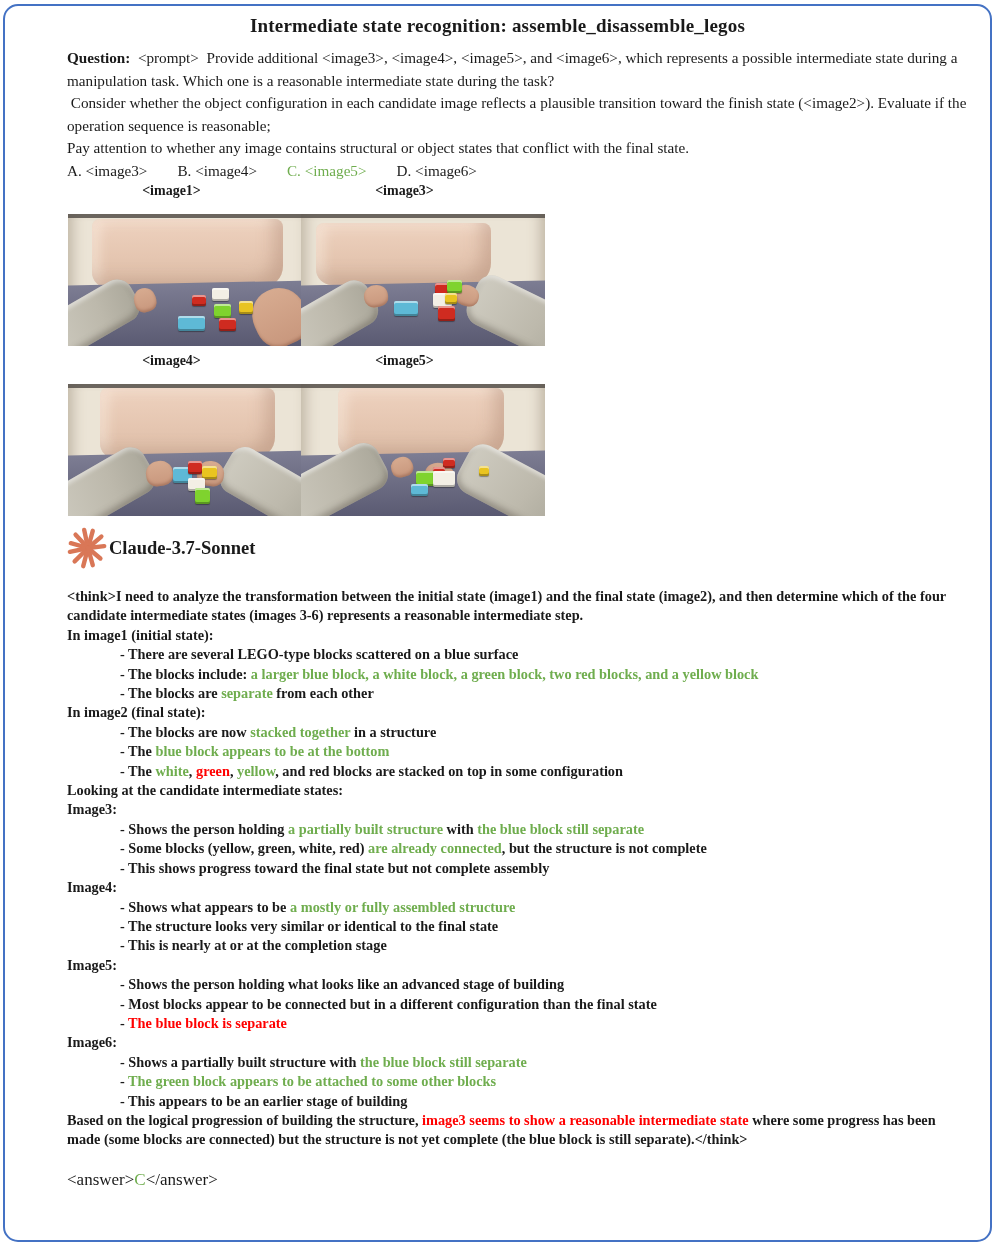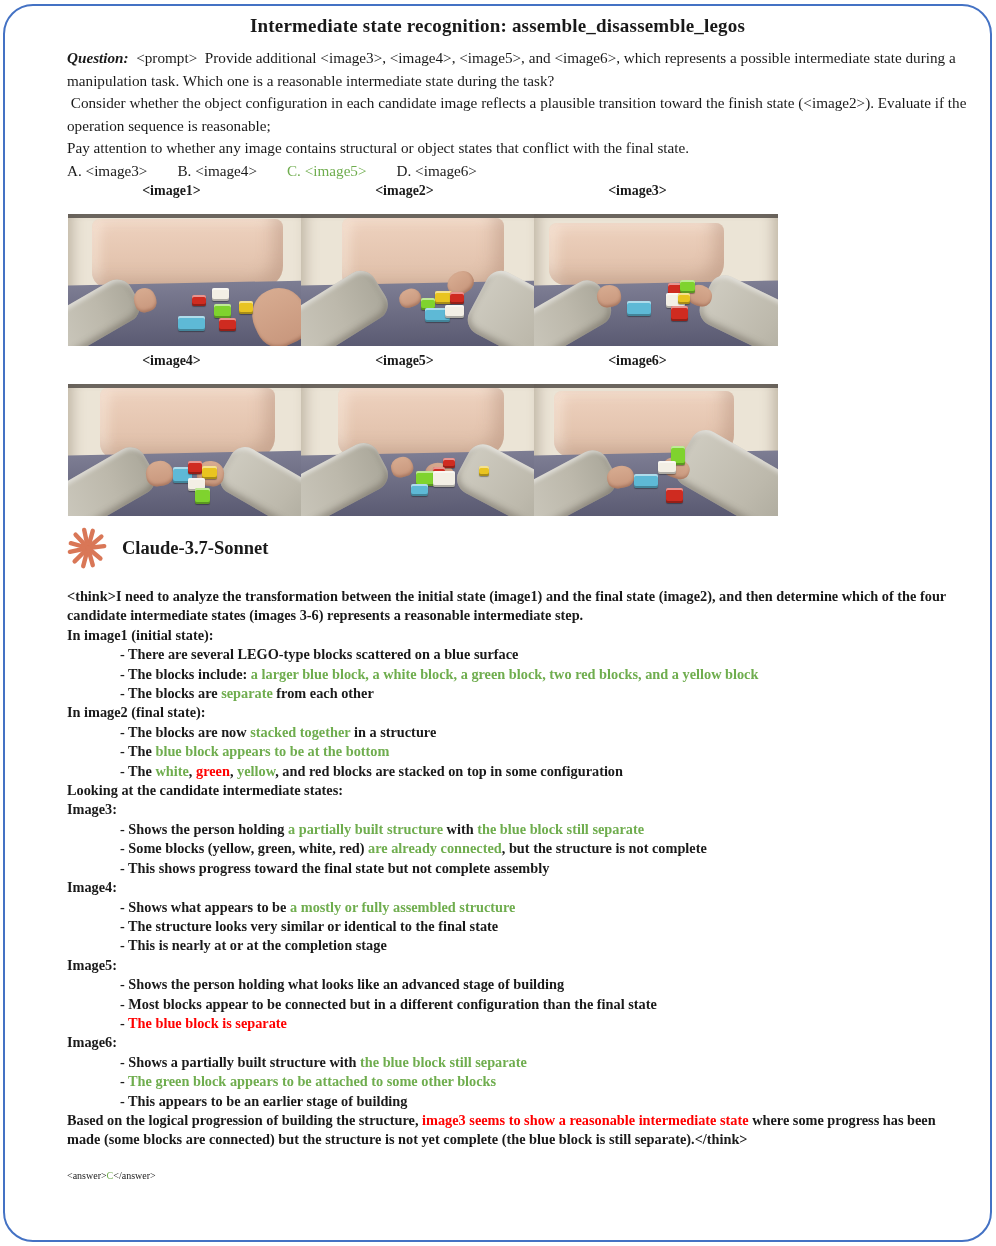--- a/index.html
+++ b/index.html
@@ -6,31 +6,31 @@
     --blue:#4472c4; --green:#6fad4e; --red:#ff0000; --orange:#d97757; --ink:#1a1a1a;
   }
   html,body{margin:0;padding:0;}
   body{
     width:996px;height:1246px;position:relative;background:#ffffff;
     font-family:"Liberation Serif","DejaVu Serif",serif;color:var(--ink);
     overflow:hidden;
   }
   .frame{
     position:absolute;left:3px;top:4px;width:985px;height:1234px;
-    border:2.5px solid var(--blue);border-radius:30px;background:#ffffff;
+    border:2.5px solid var(--blue);border-radius:15px;background:#ffffff;
   }
   .title{
     position:absolute;left:0;right:0;top:9px;text-align:center;
     font-weight:bold;font-size:19px;letter-spacing:.2px;
   }
   .question{
     position:absolute;left:62px;top:41px;width:900px;
     font-size:15.2px;line-height:22.5px;white-space:pre-wrap;
   }
-  .q-bold{font-weight:bold;font-style:italic;}
+  .q-bold{font-weight:bold;}
   .opt{margin-right:30px;}
   .c-green{color:var(--green);}
   .c-red{color:var(--red);}
   
   .photo-grid{position:absolute;left:63px;top:177px;width:900px;}
   .prow{display:flex;gap:26px;margin-bottom:7px;}
   .pcell{width:207px;}
   .plabel{height:18px;margin-bottom:13px;text-align:center;font-weight:bold;font-size:14px;}
   .photo{
     position:relative;width:244px;height:132px;overflow:hidden;background:#ebe4d6;
@@ -55,29 +55,29 @@
   .hand{
     position:absolute;border-radius:48% 48% 40% 40%;
     background:linear-gradient(180deg,#d7ab90 0%,#c8977d 100%);
     box-shadow:inset 0 -2px 3px rgba(120,70,50,.4);
   }
   .block{
     position:absolute;border-radius:2px;
     box-shadow:inset 0 2px 0 rgba(255,255,255,.5), inset 0 -2px 0 rgba(0,0,0,.28), 0 1px 1px rgba(0,0,0,.35);
   }
   
-  .model-header{position:absolute;left:62px;top:520px;display:flex;align-items:center;gap:13px;}
+  .model-header{position:absolute;left:62px;top:520px;display:flex;align-items:center;}
   .claude-icon{width:42px;height:44px;display:inline-block;}
   .model-name{font-weight:bold;font-size:18.5px;}
   .think{
     position:absolute;left:62px;top:581px;width:902px;
     font-size:14.3px;line-height:19.4px;white-space:pre-wrap;font-weight:bold;
   }
   .think .ind{padding-left:53px;}
-  .answer{position:absolute;left:62px;top:1164px;font-size:10px;white-space:pre-wrap;}
+  .answer{position:absolute;left:62px;top:1164px;font-size:17px;white-space:pre-wrap;}
 </style>
 </head>
 <body>
 
 <div class="frame">
   <div class="title">Intermediate state recognition: assemble_disassemble_legos</div>
 
   <div class="question" id="question"><div class="q-line"><span class="q-bold ">Question:</span><span>  &lt;prompt&gt;  Provide additional &lt;image3&gt;, &lt;image4&gt;, &lt;image5&gt;, and &lt;image6&gt;, which represents a possible intermediate state during a manipulation task. Which one is a reasonable intermediate state during the task?</span></div><div class="q-line"><span> Consider whether the object configuration in each candidate image reflects a plausible transition toward the finish state (&lt;image2&gt;). Evaluate if the operation sequence is reasonable;</span></div><div class="q-line"><span>Pay attention to whether any image contains structural or object states that conflict with the final state.</span></div><div class="q-line"><span class="opt">A. &lt;image3&gt;</span><span class="opt">B. &lt;image4&gt;</span><span class="c-green opt">C. &lt;image5&gt;</span><span class="opt">D. &lt;image6&gt;</span></div></div>
 
   <div class="photo-grid" id="photoGrid">
@@ -90,37 +90,20 @@
             <div class="floor"></div>
             <div class="arm" style="left: -12%; top: 62%; width: 42%; height: 34%; transform: rotate(-30deg);"></div>
             <div class="hand" style="left: 27%; top: 56%; width: 9%; height: 18%; transform: rotate(-15deg);"></div>
             <div class="hand" style="left: 76%; top: 56%; width: 22%; height: 44%; transform: rotate(-25deg);"></div>
             <div class="block" style="left: 51%; top: 61%; width: 5.5%; height: 9%; background: rgb(207, 43, 32);"></div>
             <div class="block" style="left: 59%; top: 56%; width: 7%; height: 10%; background: rgb(243, 239, 229);"></div>
             <div class="block" style="left: 60%; top: 68%; width: 7%; height: 11%; background: rgb(127, 211, 46);"></div>
             <div class="block" style="left: 70%; top: 66%; width: 6%; height: 10%; background: rgb(233, 196, 32);"></div>
             <div class="block" style="left: 62%; top: 79%; width: 7%; height: 10%; background: rgb(207, 43, 32);"></div>
             <div class="block" style="left: 45%; top: 77%; width: 11%; height: 12%; background: rgb(94, 185, 214);"></div>
-          </div>
-        </div>
-        <div class="pcell">
-          <div class="plabel">&lt;image2&gt;</div>
-          <div class="photo">
-            <div class="ceiling"></div>
-            <div class="drape" style="left: 17%; top: 3%; width: 66%; height: 55%;"></div>
-            <div class="floor"></div>
-            <div class="arm" style="left: -14%; top: 60%; width: 50%; height: 40%; transform: rotate(-32deg);"></div>
-            <div class="arm" style="left: 70%; top: 55%; width: 45%; height: 52%; transform: rotate(28deg);"></div>
-            <div class="hand" style="left: 40%; top: 57%; width: 9%; height: 14%; transform: rotate(-20deg);"></div>
-            <div class="hand" style="left: 60%; top: 44%; width: 11%; height: 17%; transform: rotate(-35deg);"></div>
-            <div class="block" style="left: 55%; top: 58%; width: 7%; height: 10%; background: rgb(233, 196, 32);"></div>
-            <div class="block" style="left: 61%; top: 59%; width: 6%; height: 9%; background: rgb(207, 43, 32);"></div>
-            <div class="block" style="left: 49%; top: 64%; width: 6%; height: 9%; background: rgb(127, 211, 46);"></div>
-            <div class="block" style="left: 51%; top: 71%; width: 10%; height: 11%; background: rgb(94, 185, 214);"></div>
-            <div class="block" style="left: 59%; top: 69%; width: 8%; height: 10%; background: rgb(243, 239, 229);"></div>
           </div>
         </div>
         <div class="pcell">
           <div class="plabel">&lt;image3&gt;</div>
           <div class="photo">
             <div class="ceiling"></div>
             <div class="drape" style="left: 6%; top: 7%; width: 72%; height: 47%;"></div>
             <div class="floor"></div>
             <div class="arm" style="left: -12%; top: 64%; width: 44%; height: 36%; transform: rotate(-30deg);"></div>
             <div class="arm" style="left: 68%; top: 60%; width: 48%; height: 40%; transform: rotate(26deg);"></div>
@@ -164,36 +147,20 @@
             <div class="hand" style="left: 37%; top: 55%; width: 9%; height: 15%; transform: rotate(-15deg);"></div>
             <div class="hand" style="left: 51%; top: 60%; width: 12%; height: 17%; transform: rotate(10deg);"></div>
             <div class="block" style="left: 58%; top: 56%; width: 5%; height: 8%; background: rgb(207, 43, 32);"></div>
             <div class="block" style="left: 54%; top: 63%; width: 5%; height: 8%; background: rgb(207, 43, 32);"></div>
             <div class="block" style="left: 47%; top: 66%; width: 8%; height: 11%; background: rgb(127, 211, 46);"></div>
             <div class="block" style="left: 45%; top: 76%; width: 7%; height: 9%; background: rgb(94, 185, 214);"></div>
             <div class="block" style="left: 54%; top: 66%; width: 9%; height: 12%; background: rgb(243, 239, 229);"></div>
             <div class="block" style="left: 73%; top: 62%; width: 4%; height: 8%; background: rgb(233, 196, 32);"></div>
           </div>
         </div>
-        <div class="pcell">
-          <div class="plabel">&lt;image6&gt;</div>
-          <div class="photo">
-            <div class="ceiling"></div>
-            <div class="drape" style="left: 8%; top: 5%; width: 74%; height: 50%;"></div>
-            <div class="floor"></div>
-            <div class="arm" style="left: -12%; top: 64%; width: 46%; height: 36%; transform: rotate(-28deg);"></div>
-            <div class="arm" style="left: 58%; top: 52%; width: 54%; height: 46%; transform: rotate(30deg);"></div>
-            <div class="hand" style="left: 30%; top: 62%; width: 11%; height: 17%; transform: rotate(-10deg);"></div>
-            <div class="hand" style="left: 53%; top: 56%; width: 11%; height: 15%; transform: rotate(20deg);"></div>
-            <div class="block" style="left: 56%; top: 47%; width: 6%; height: 14%; background: rgb(127, 211, 46);"></div>
-            <div class="block" style="left: 51%; top: 58%; width: 7%; height: 10%; background: rgb(243, 239, 229);"></div>
-            <div class="block" style="left: 41%; top: 68%; width: 10%; height: 11%; background: rgb(94, 185, 214);"></div>
-            <div class="block" style="left: 54%; top: 79%; width: 7%; height: 11%; background: rgb(207, 43, 32);"></div>
-          </div>
-        </div>
       </div>
     </div>
 
   <div class="model-header">
     <span class="claude-icon">
       <svg viewBox="0 0 44 44" width="42" height="44">
         <g stroke="#d97757" stroke-width="4.6" stroke-linecap="round">
           <line x1="22" y1="22" x2="39" y2="20"></line>
           <line x1="22" y1="22" x2="36" y2="10"></line>
           <line x1="22" y1="22" x2="27" y2="4"></line>

